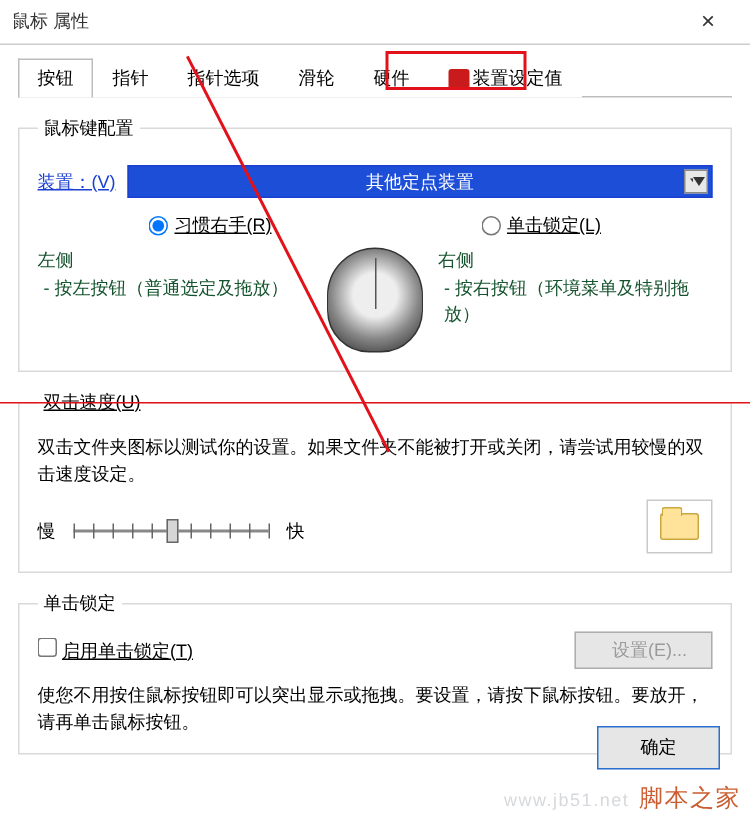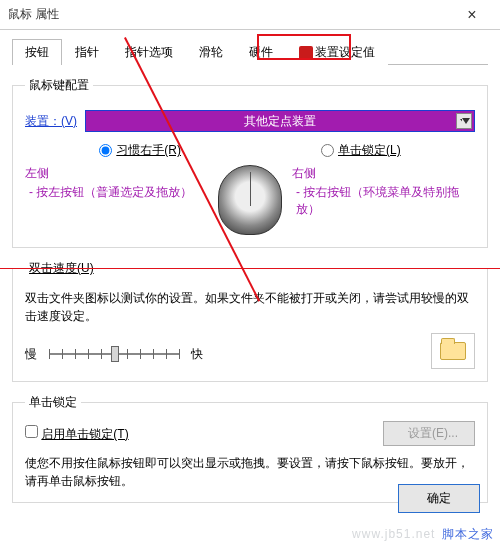--- a/index.html
+++ b/index.html
@@ -7,29 +7,29 @@
 .titlebar { height: 30px; border-bottom: 1px solid #ccc; display: flex; align-items: center; padding: 0 8px; color: #333; justify-content: space-between; }
 .close { width: 40px; height: 28px; display: flex; align-items: center; justify-content: center; font-size: 16px; }
 .content { padding: 8px 12px 0 12px; }
 .tabs { display: flex; border-bottom: 1px solid #bdbdbd; position: relative; }
 .tab { padding: 4px 12px; border: 1px solid transparent; border-bottom: none; cursor: pointer; background: #fff; position: relative; top: 1px; }
 .tab.active { border-color: #bdbdbd; background: #fff; }
 .tab-highlight { position: absolute; border: 2px solid #e2121b; left: 245px; top: -4px; width: 94px; height: 26px; pointer-events: none; }
 .tab-icon { display: inline-block; width: 14px; height: 14px; background: #c91b1b; border-radius: 2px; vertical-align: middle; margin-right: 2px; }
 .device-row { display: flex; align-items: center; margin: 6px 0 10px 0; gap: 8px; }
 .device-label { color: #1a3fd1; }
-.device-select { flex: 1; height: 22px; background: #a21caf; color: #fff; border: 1px solid #1a3fd1; display: flex; align-items: center; justify-content: center; position: relative; }
+.device-select { flex: 1; height: 22px; background: #1d4ed8; color: #fff; border: 1px solid #1a3fd1; display: flex; align-items: center; justify-content: center; position: relative; }
 .device-select::after { content: ""; position: absolute; right: 4px; top: 7px; border-left: 4px solid transparent; border-right: 4px solid transparent; border-top: 6px solid #333; background: #e8e8e8; width: 0; height: 0; }
 .dev-arrow { position: absolute; right: 2px; top: 2px; width: 16px; height: 16px; background: #e8e8e8; border: 1px solid #888; display: flex; align-items: center; justify-content: center; }
 .dev-arrow::before { content: ""; border-left: 4px solid transparent; border-right: 4px solid transparent; border-top: 5px solid #333; }
 .radio-row { display: flex; gap: 140px; margin: 6px 0 4px 0; justify-content: center; }
 .radio { display: flex; align-items: center; gap: 4px; }
 .radio input { margin: 0; }
 .hand-row { display: flex; gap: 10px; margin-top: 6px; }
-.hand-col { flex: 1; font-size: 12px; color: #a21caf; }
+.hand-col { flex: 1; font-size: 12px; color: #14532d; }
 .hand-col .sub { margin-top: 2px; padding-left: 4px; }
 .mouse-img { width: 64px; height: 70px; background: radial-gradient(circle at 50% 45%, #eee 30%, #888 60%, #222 100%); border-radius: 32px 32px 28px 28px; border: 1px solid #333; position: relative; }
 .mouse-img::before { content: ""; position: absolute; left: 50%; top: 6px; width: 1px; height: 34px; background: #555; }
 .dbl-text { margin: 2px 0 8px 0; line-height: 1.5; }
 .slider-row { display: flex; align-items: center; gap: 12px; justify-content: center; margin-top: 6px; }
 .slider { width: 130px; height: 20px; position: relative; }
 .slider-track { position: absolute; top: 9px; left: 0; right: 0; height: 2px; background: #888; }
 .slider-tick { position: absolute; top: 5px; width: 1px; height: 10px; background: #666; }
 .slider-thumb { position: absolute; top: 2px; left: 62px; width: 8px; height: 16px; background: #d6d6d6; border: 1px solid #666; }
 .folder-icon { width: 44px; height: 36px; border: 1px solid #c9c9c9; display: flex; align-items: center; justify-content: center; margin-left: auto; }
@@ -37,21 +37,21 @@
 .folder-shape::before { content: ""; position: absolute; top: -5px; left: 0; width: 12px; height: 5px; background: #ffe39a; border: 1px solid #caa73f; border-bottom: none; border-radius: 2px 2px 0 0; }
 .dbl-wrap { display: flex; align-items: center; gap: 20px; }
 .lock-row { display: flex; align-items: center; gap: 6px; justify-content: space-between; }
 .btn { padding: 3px 16px; border: 1px solid #adadad; background: #e6e6e6; }
 .btn[disabled] { color: #9a9a9a; padding-left: 24px; }
 .lock-text { margin-top: 8px; line-height: 1.5; }
 .footer { position: absolute; bottom: 34px; right: 20px; display: flex; gap: 18px; }
 .footer .btn { padding: 5px 28px; background: #e6e6e6; }
 .footer .btn.primary { border: 1px solid #2a6fcf; background: #e6e6e6; }
 .watermark { position: absolute; right: 6px; bottom: 4px; color: #cfd2d5; font-size: 20px; letter-spacing: 1px; font-weight: 500; text-shadow: 0 0 2px #fff; opacity: .85; }
-.watermark .cn { font-size: 12px; color: #1d4ed8; text-align: center; }
+.watermark .cn { font-size: 16px; color: #c2410c; text-align: center; }
 .red-line { position: absolute; left: 0; top: 268px; width: 500px; height: 1px; background: #e2121b; pointer-events: none; }
 .red-diag { position: absolute; left: 124px; top: 38px; width: 2px; height: 296px; background: #e2121b; transform-origin: top left; transform: rotate(-27deg); pointer-events: none; }
 .u { text-decoration: underline; }
 fieldset { border: 1px solid #d9d9d9; padding: 10px 12px 12px 12px; margin-top: 12px; }
 legend { padding: 0 4px; }
 </style>
 </head>
 <body>
 
 <div class="titlebar">

